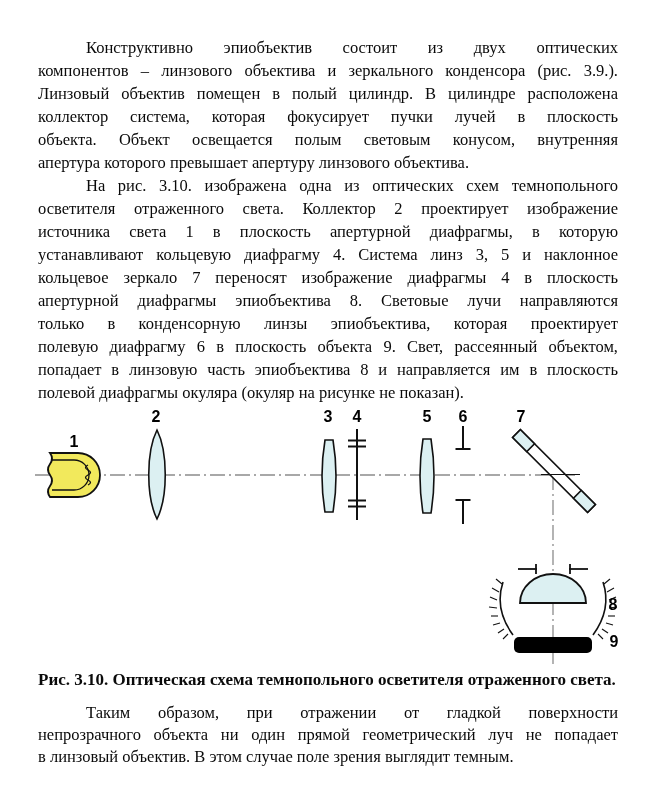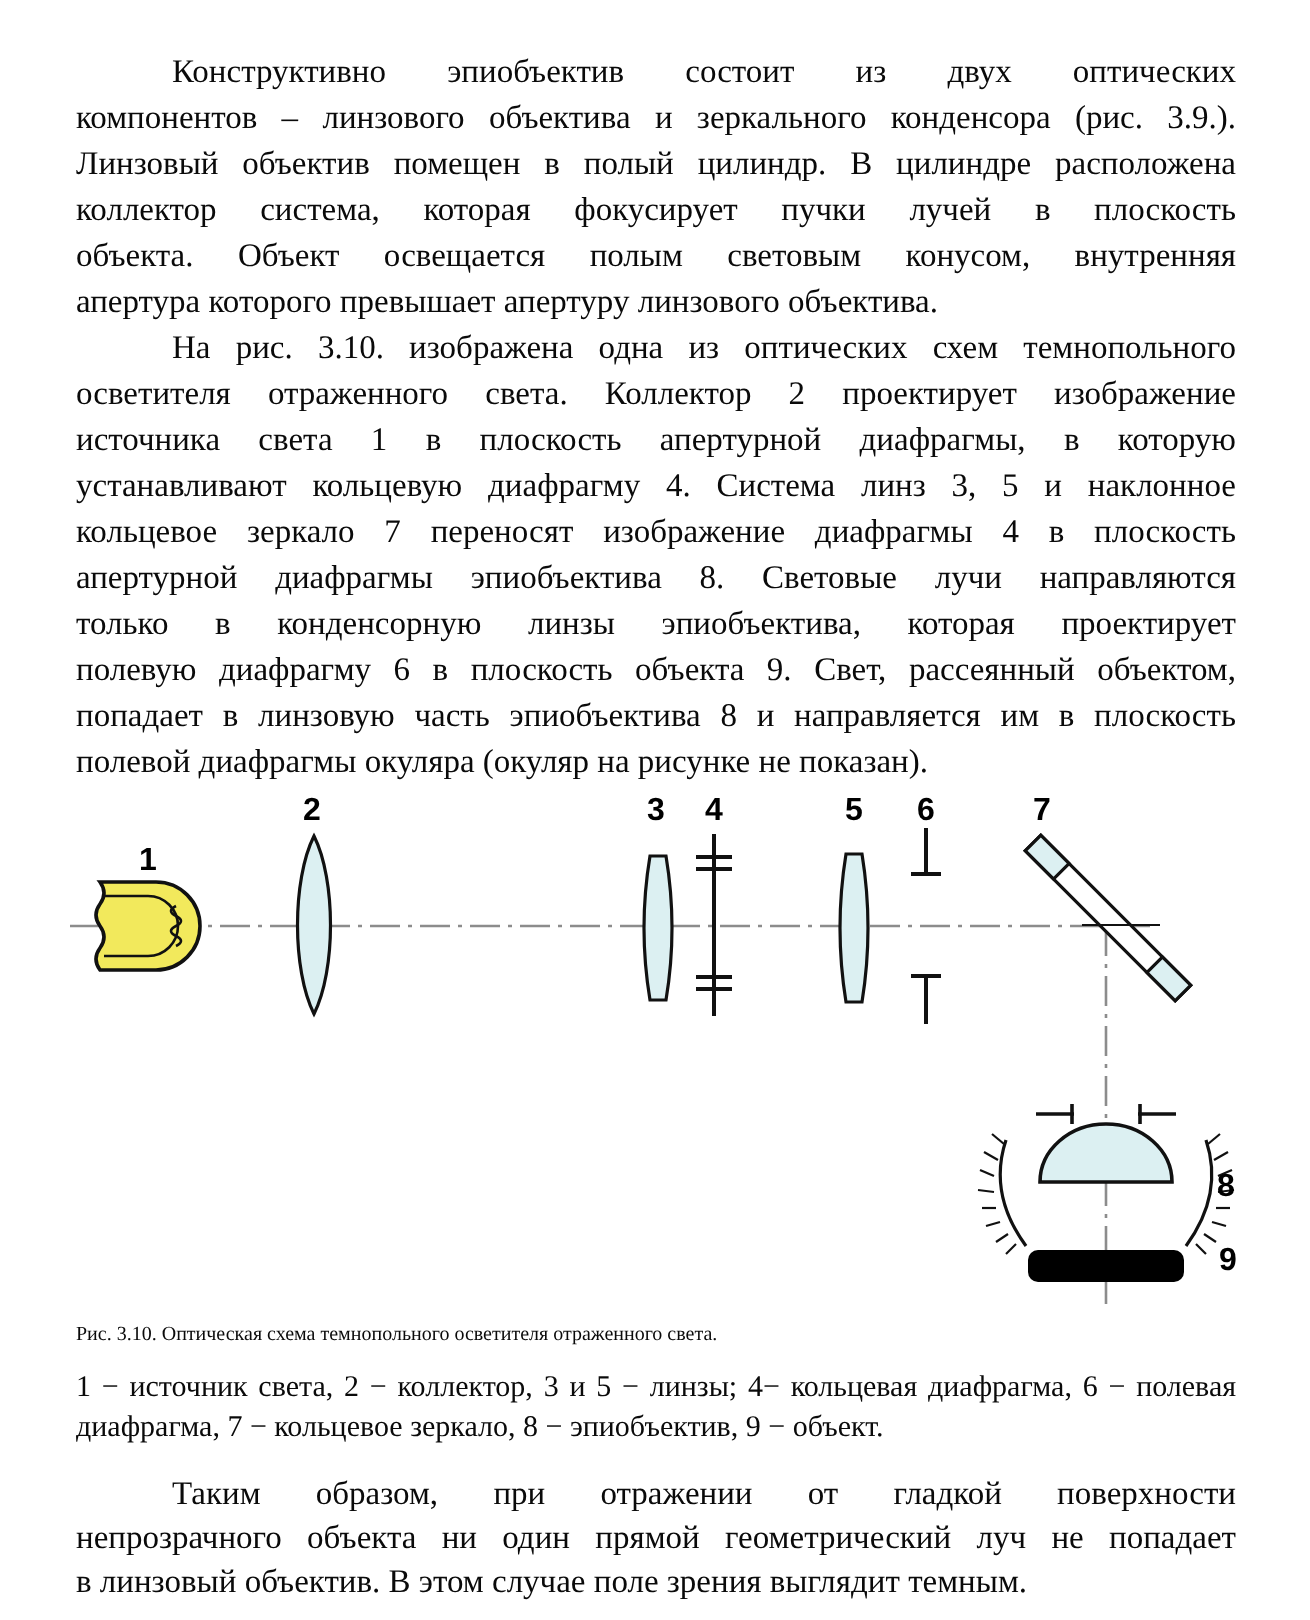--- a/index.html
+++ b/index.html
@@ -3,34 +3,34 @@
 <meta charset="utf-8">
 <style>
   html,body { margin:0; padding:0; }
   body {
     width:655px; height:810px;
     background:#ffffff;
     color:#0a0a0a;
     font-family:"Liberation Serif", serif;
     overflow:hidden;
   }
-  .page { box-sizing:border-box; width:655px; height:810px; padding:24px 37px 0 38px; }
+  .page { box-sizing:border-box; width:655px; height:810px; padding:36px 37px 0 38px; }
   .para { margin:0; }
   .ln {
     font-size:16.5px;
     line-height:23px;
     white-space:nowrap;
   }
   .jl { text-align:justify; text-align-last:justify; }
   .ind { padding-left:48px; }
   .p3 .ln { line-height:22px; }
   .fig { margin:0 0 0 -38px; padding:0; }
   .fig svg { display:block; }
   .cap { margin-top:4px; }
-  .cap-title { font-size:10px; line-height:20px; white-space:nowrap; }
+  .cap-title { font-size:17px; line-height:20px; white-space:nowrap;font-weight:bold; }
   .cap-legend { margin-top:6px; }
   .cap-ln { font-size:15px; line-height:20px; white-space:nowrap; }
   .cap-ln.jl { text-align:justify; text-align-last:justify; }
   .p3 { margin-top:12px; }
   .diag-label {
     font-family:"Liberation Sans", sans-serif;
     font-weight:bold;
     font-size:16px;
   }
 </style>
@@ -148,24 +148,20 @@
       <text class="diag-label" x="427" y="406" text-anchor="middle">5</text>
       <text class="diag-label" x="463" y="406" text-anchor="middle">6</text>
       <text class="diag-label" x="521" y="406" text-anchor="middle">7</text>
       <text class="diag-label" x="613" y="594" text-anchor="middle">8</text>
       <text class="diag-label" x="614" y="631" text-anchor="middle">9</text>
     </svg>
   </figure>
 
   <div class="cap">
     <div class="cap-title">Рис. 3.10. Оптическая схема темнопольного осветителя отраженного света.</div>
-    <div class="cap-legend">
-      <div class="cap-ln jl">1 − источник света, 2 − коллектор, 3 и 5 −  линзы; 4− кольцевая диафрагма, 6 − полевая</div>
-      <div class="cap-ln">диафрагма, 7 − кольцевое зеркало, 8 − эпиобъектив, 9 − объект.</div>
-    </div>
   </div>
 
   <div class="para p3">
     <div class="ln jl ind">Таким образом, при отражении от гладкой поверхности</div>
     <div class="ln jl">непрозрачного объекта ни один прямой геометрический луч не попадает</div>
     <div class="ln">в линзовый объектив. В этом случае поле зрения выглядит темным.</div>
   </div>
 
 </div>
 

